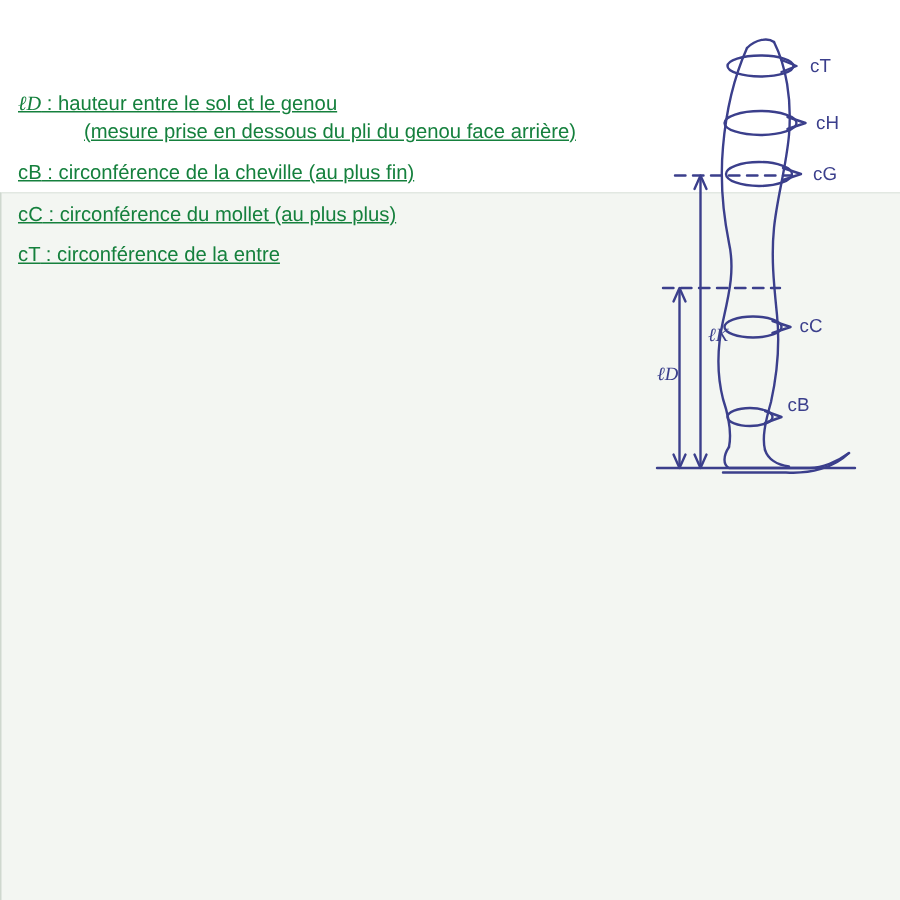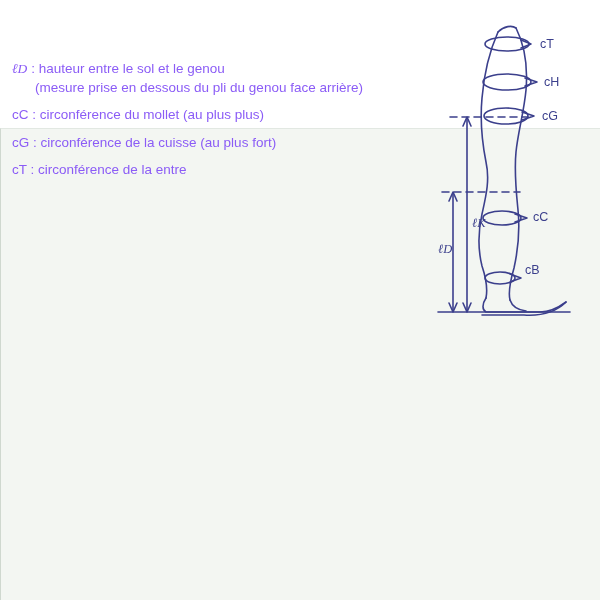--- a/index.html
+++ b/index.html
@@ -31,29 +31,30 @@
     border-top: 1px solid #e2e8e2;
     box-sizing: border-box;
   }
   .legend {
     position: absolute;
     left: 12px;
     top: 62px;
     width: 430px;
   }
   .legend-row {
-    color: #8b5cf6;
+    color: #15803d;
     font-size: 13.5px;
     line-height: 1.0;
     margin-bottom: 14px;
     white-space: nowrap;
+    text-decoration: underline;
   }
   .legend-row .sub {
     display: block;
-    margin-left: 23px;
+    margin-left: 44px;
     margin-top: 5px;
     font-size: 13.5px;
   }
   .italic-l {
     font-style: italic;
     font-family: "Liberation Serif", serif;
   }
   
   .figure {
     position: absolute;
@@ -80,28 +81,28 @@
   <div class="card"></div>
 
   <div class="legend">
 
     <div class="legend-row">
       <span class="italic-l">ℓD</span><span> : hauteur entre le sol et le genou</span>
       <span class="sub">(mesure prise en dessous du pli du genou face arrière)</span>
     </div>
 
 
+    <div class="legend-row">
+      <span>cB</span><span> : circonférence de la cheville (au plus fin)</span>
+    </div>
 
     <div class="legend-row">
       <span>cC</span><span> : circonférence du mollet (au plus plus)</span>
     </div>
 
-    <div class="legend-row">
-      <span>cG</span><span> : circonférence de la cuisse (au plus fort)</span>
-    </div>
 
 
     <div class="legend-row">
       <span>cT</span><span> : circonférence de la entre</span>
     </div>
 
   </div>
 
   <div class="figure">
     <svg width="175" height="310" viewBox="0 0 175 310">

